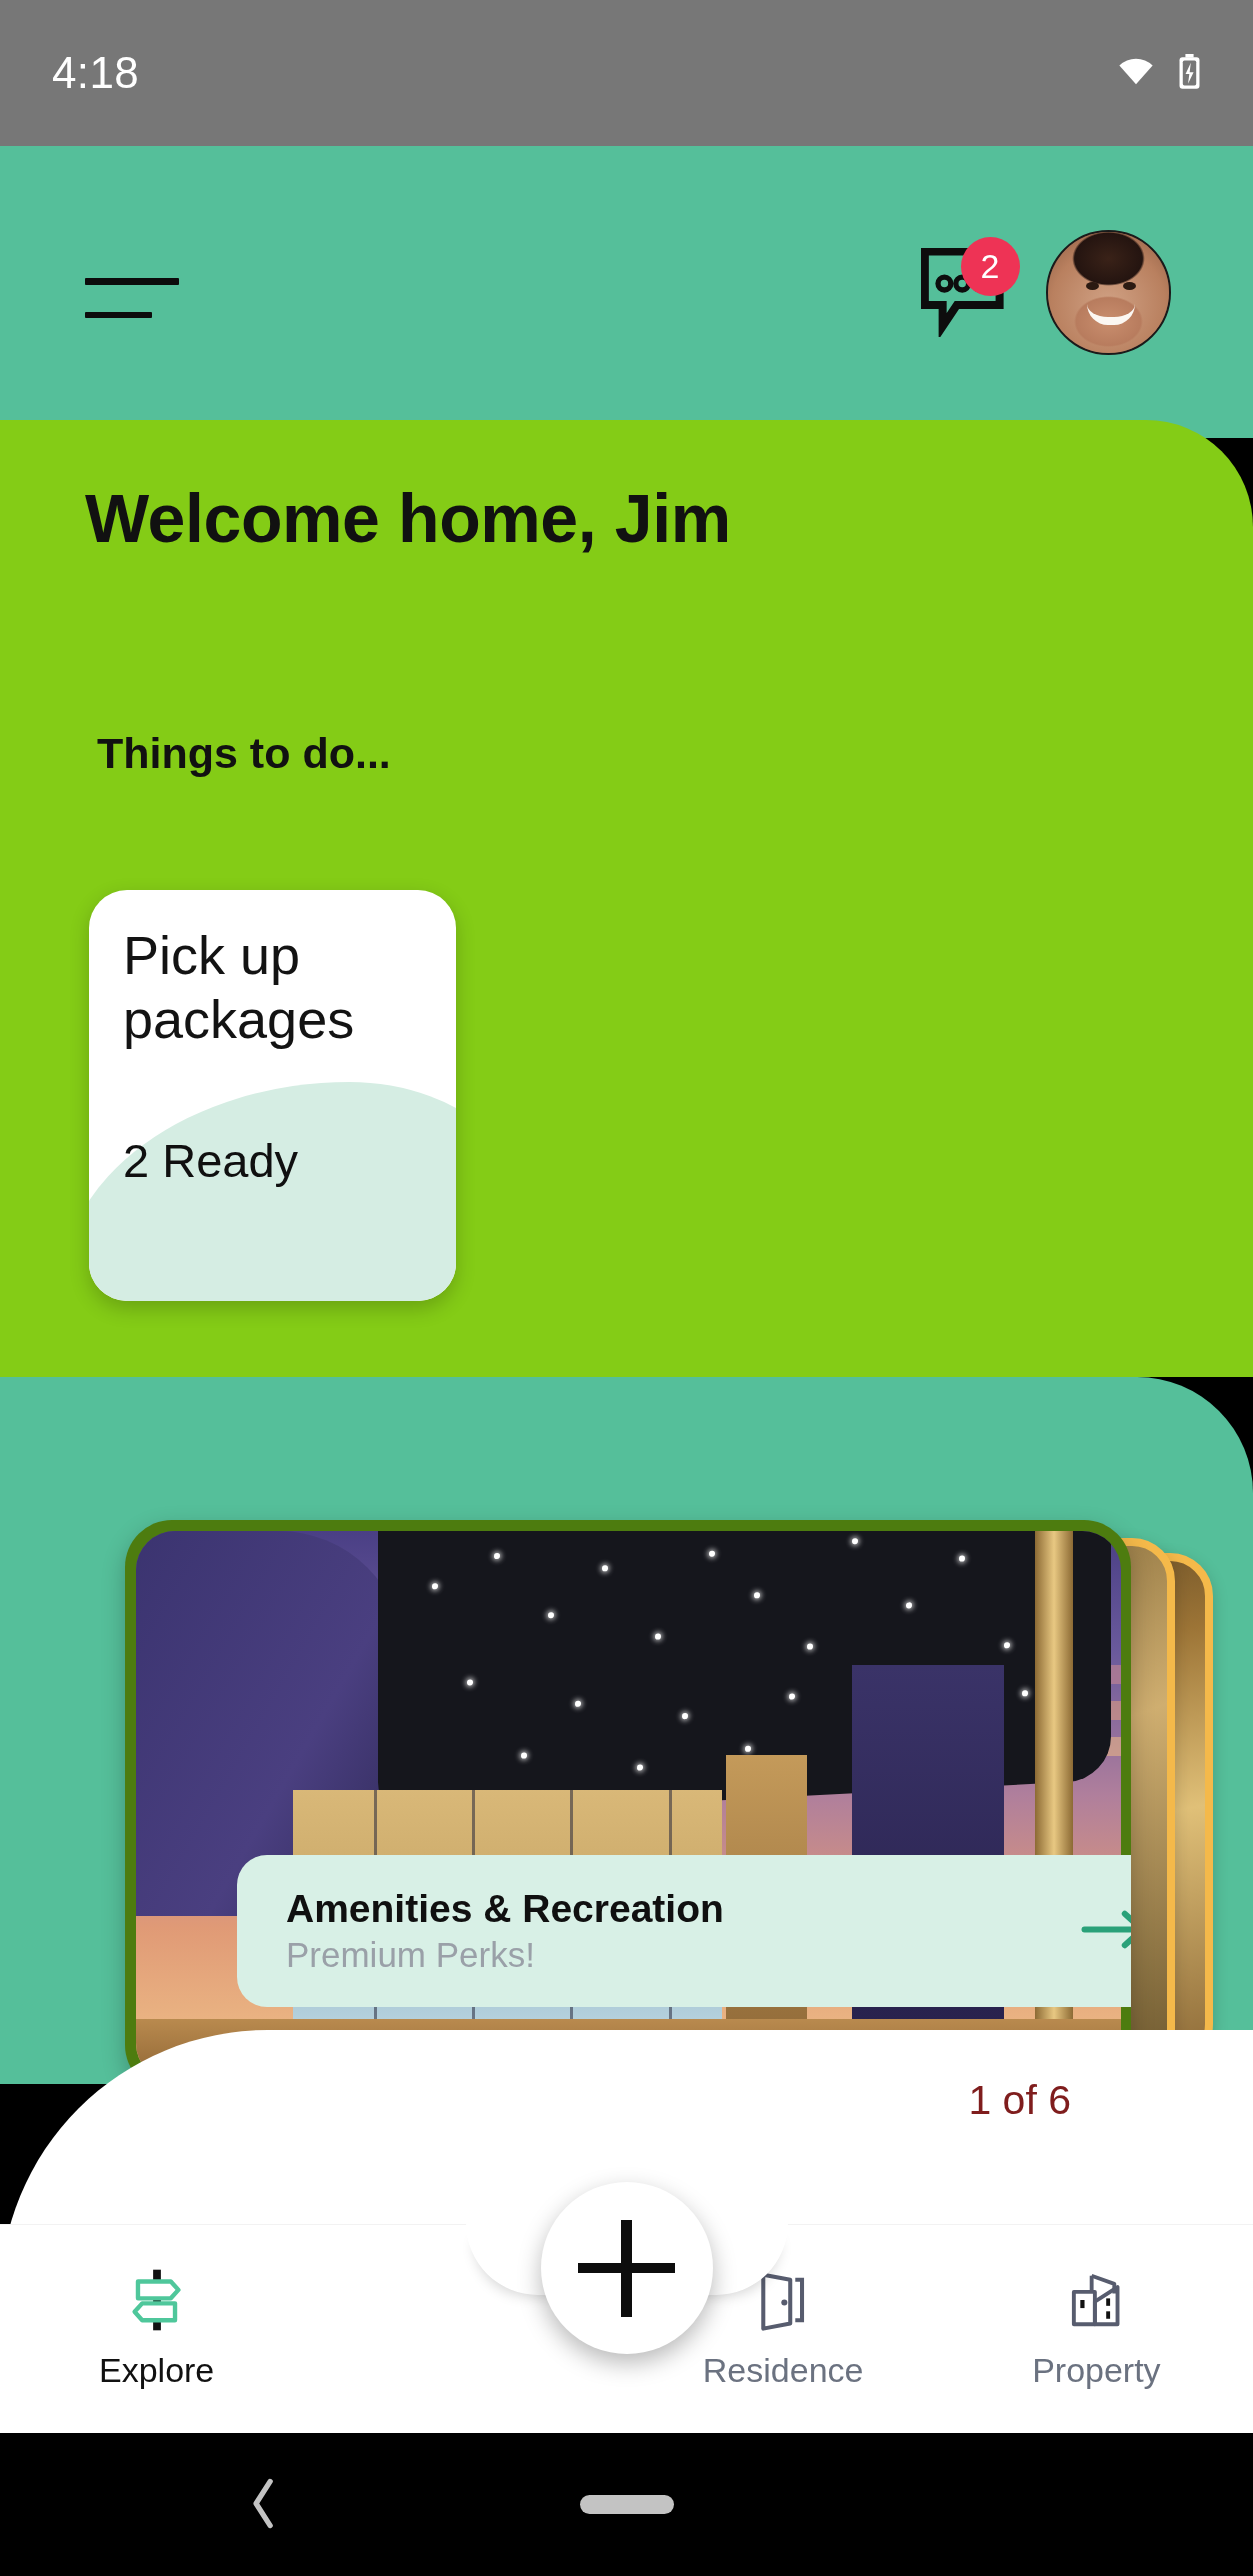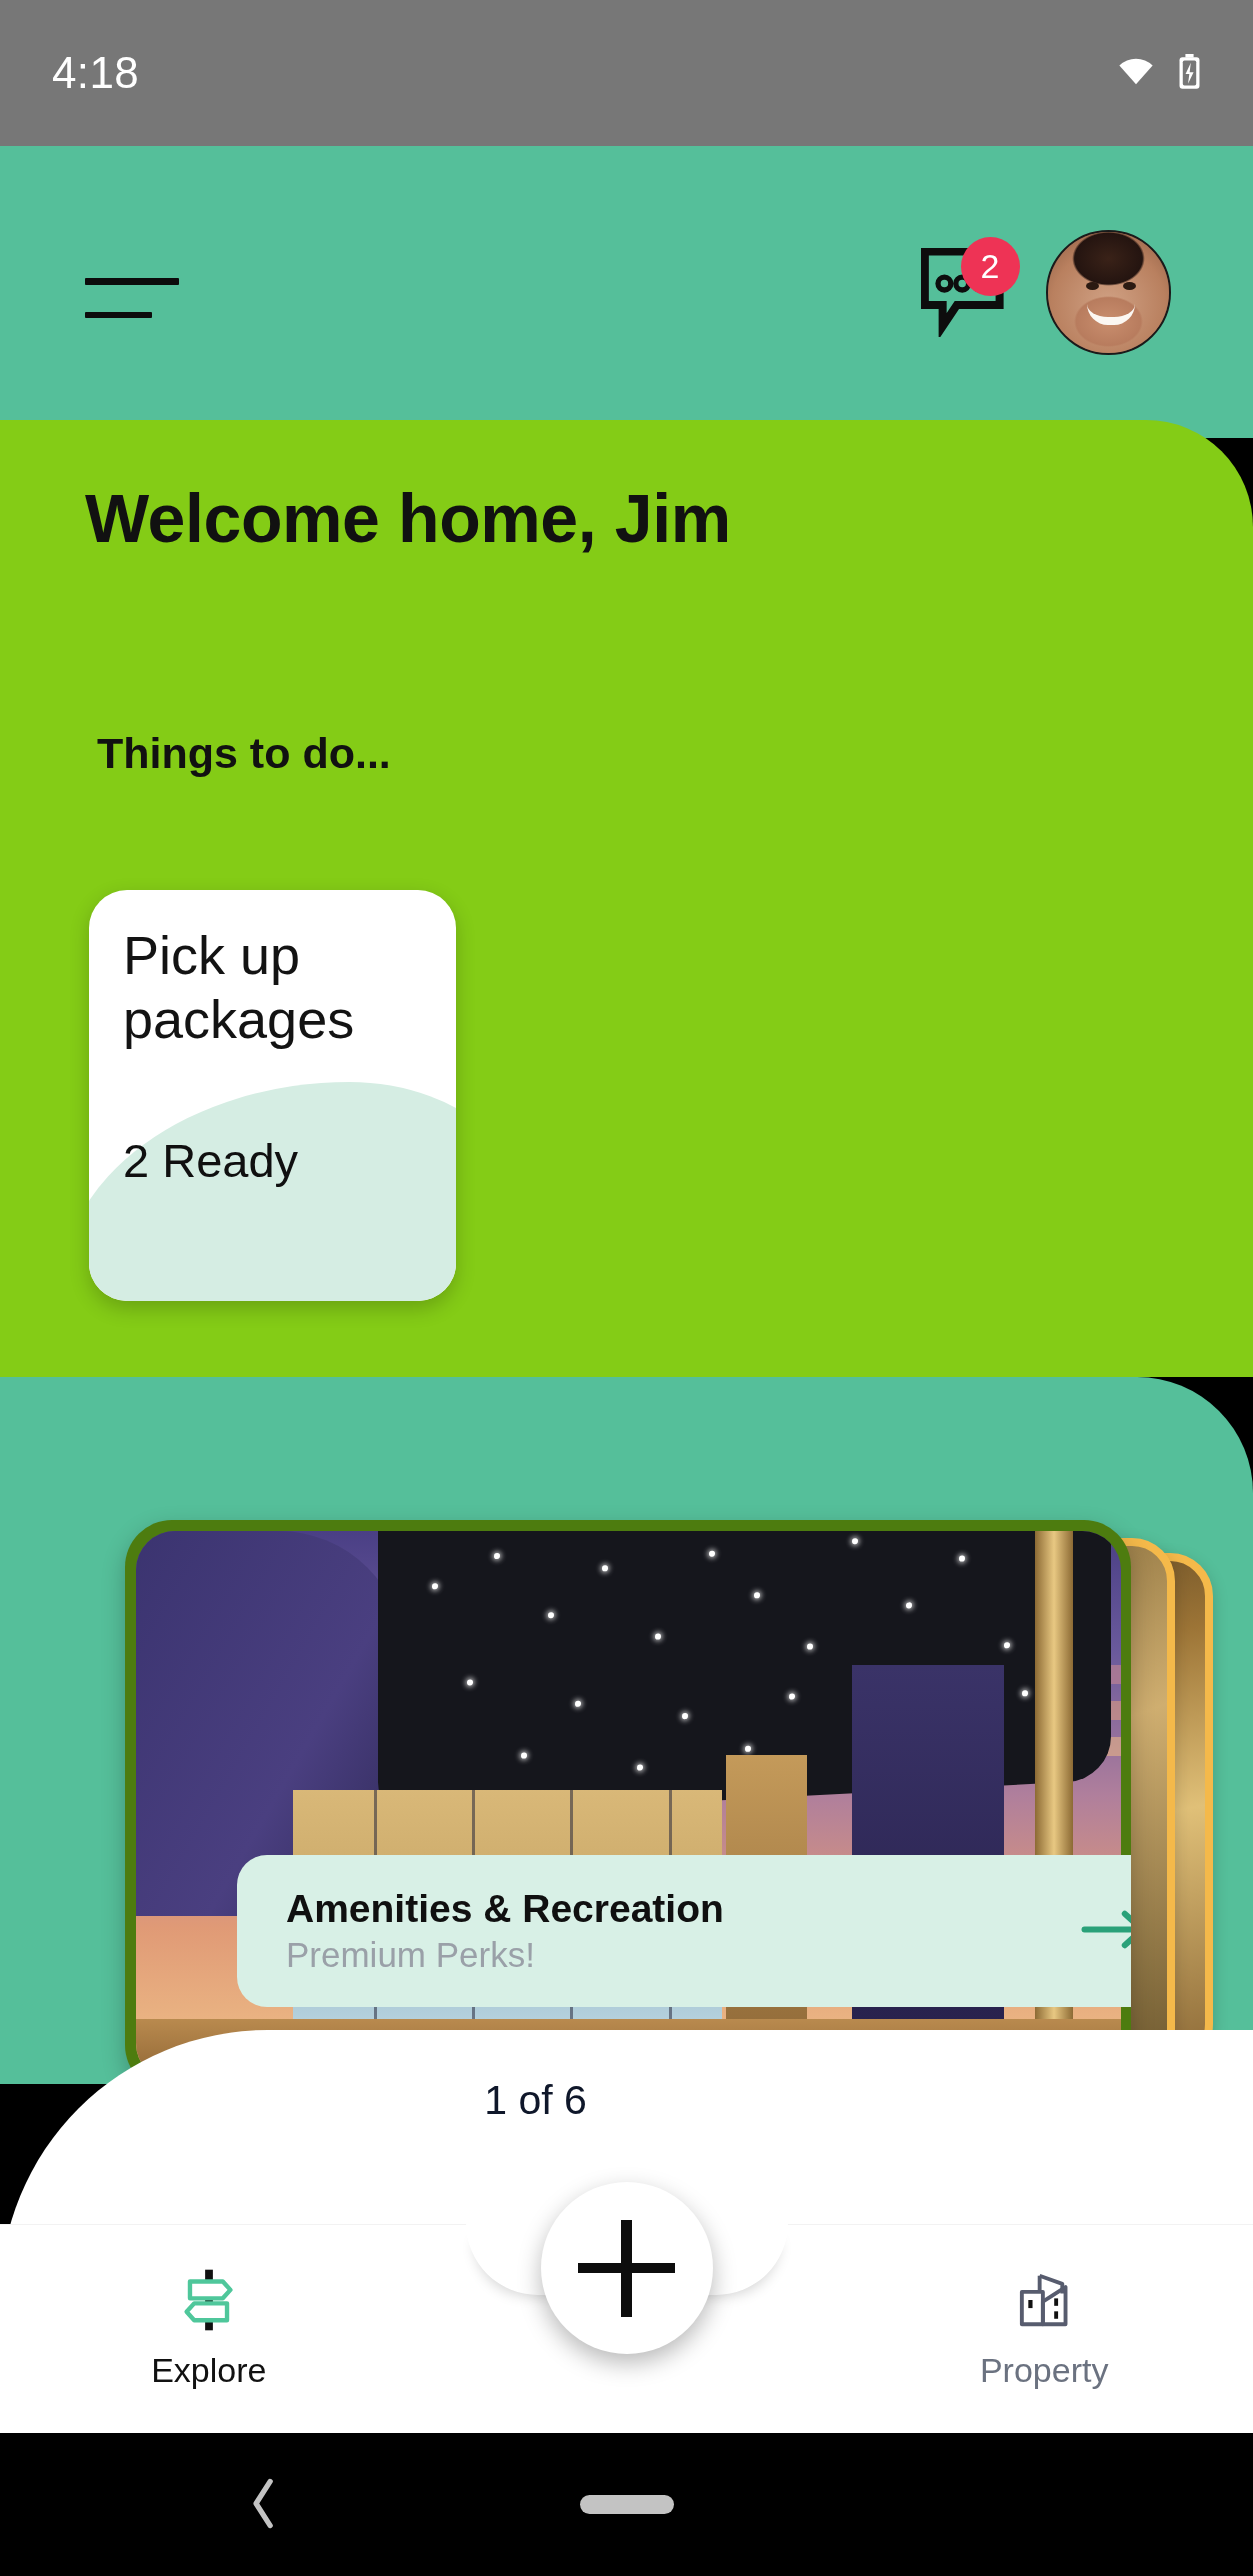--- a/index.html
+++ b/index.html
@@ -181,21 +181,21 @@
   #card-arrow{ flex:0 0 auto; cursor:pointer; }
 
   
   #bottom-sheet{
     position:absolute; left:0; top:2030px; width:1253px; height:403px;
     background:#ffffff;
     border-top-left-radius:268px;
   }
   #pagination{
     position:absolute; left:0; top:47px; width:1071px;
-    text-align:center; font-size:41px; color:#0f172a;
+    text-align:right; font-size:41px; color:#7f1d1d;
   }
 
   
   #bottom-nav{
     position:absolute; left:0; top:2224px; width:1253px; height:209px;
     background:#ffffff;
     border-top:0.9px solid rgba(0,0,0,0.05);
     display:flex; align-items:flex-start;
   }
   #nav-notch{
@@ -376,20 +376,30 @@
         <rect x="14" y="1" width="4.6" height="36" fill="#111"></rect>
         <path d="M5 8 H24.5 L29 13 L24.5 18 H5 Z" fill="#fff" stroke="#4fc79b" stroke-width="2.6" stroke-linejoin="round"></path>
         <path d="M27 21 H7.5 L3 26 L7.5 31 H27 Z" fill="#fff" stroke="#4fc79b" stroke-width="2.6" stroke-linejoin="round"></path>
       </svg>
     </span>
     <span class="nav-label">Explore</span>
   </div>
 
   <div class="nav-spacer"></div>
 
+  <div class="nav-item">
+    <span>
+      <svg width="55" height="64" viewBox="0 0 32 38">
+        <path d="M4 4 L20 7 V33 L4 36 Z" fill="none" stroke="#575c6e" stroke-width="2.4" stroke-linejoin="round"></path>
+        <path d="M23 7 H27 V31 H23" fill="none" stroke="#575c6e" stroke-width="2.4"></path>
+        <circle cx="16.5" cy="20.5" r="1.8" fill="#575c6e"></circle>
+      </svg>
+    </span>
+    <span class="nav-label">Residence</span>
+  </div>
 
   <div class="nav-item">
     <span>
       <svg width="55" height="64" viewBox="0 0 34 38">
         <path d="M3 14 H16 V34 H3 Z" fill="none" stroke="#575c6e" stroke-width="2.4" stroke-linejoin="round"></path>
         <path d="M16 20 L30 11 V34 H16 Z" fill="none" stroke="#575c6e" stroke-width="2.4" stroke-linejoin="round"></path>
         <path d="M14 4 L28 9 V15" fill="none" stroke="#575c6e" stroke-width="2.4" stroke-linejoin="round"></path>
         <path d="M14 4 V14" fill="none" stroke="#575c6e" stroke-width="2.4"></path>
         <rect x="7" y="19" width="2.6" height="5" fill="#111"></rect>
         <rect x="23" y="18" width="2.4" height="4.6" fill="#111"></rect>

